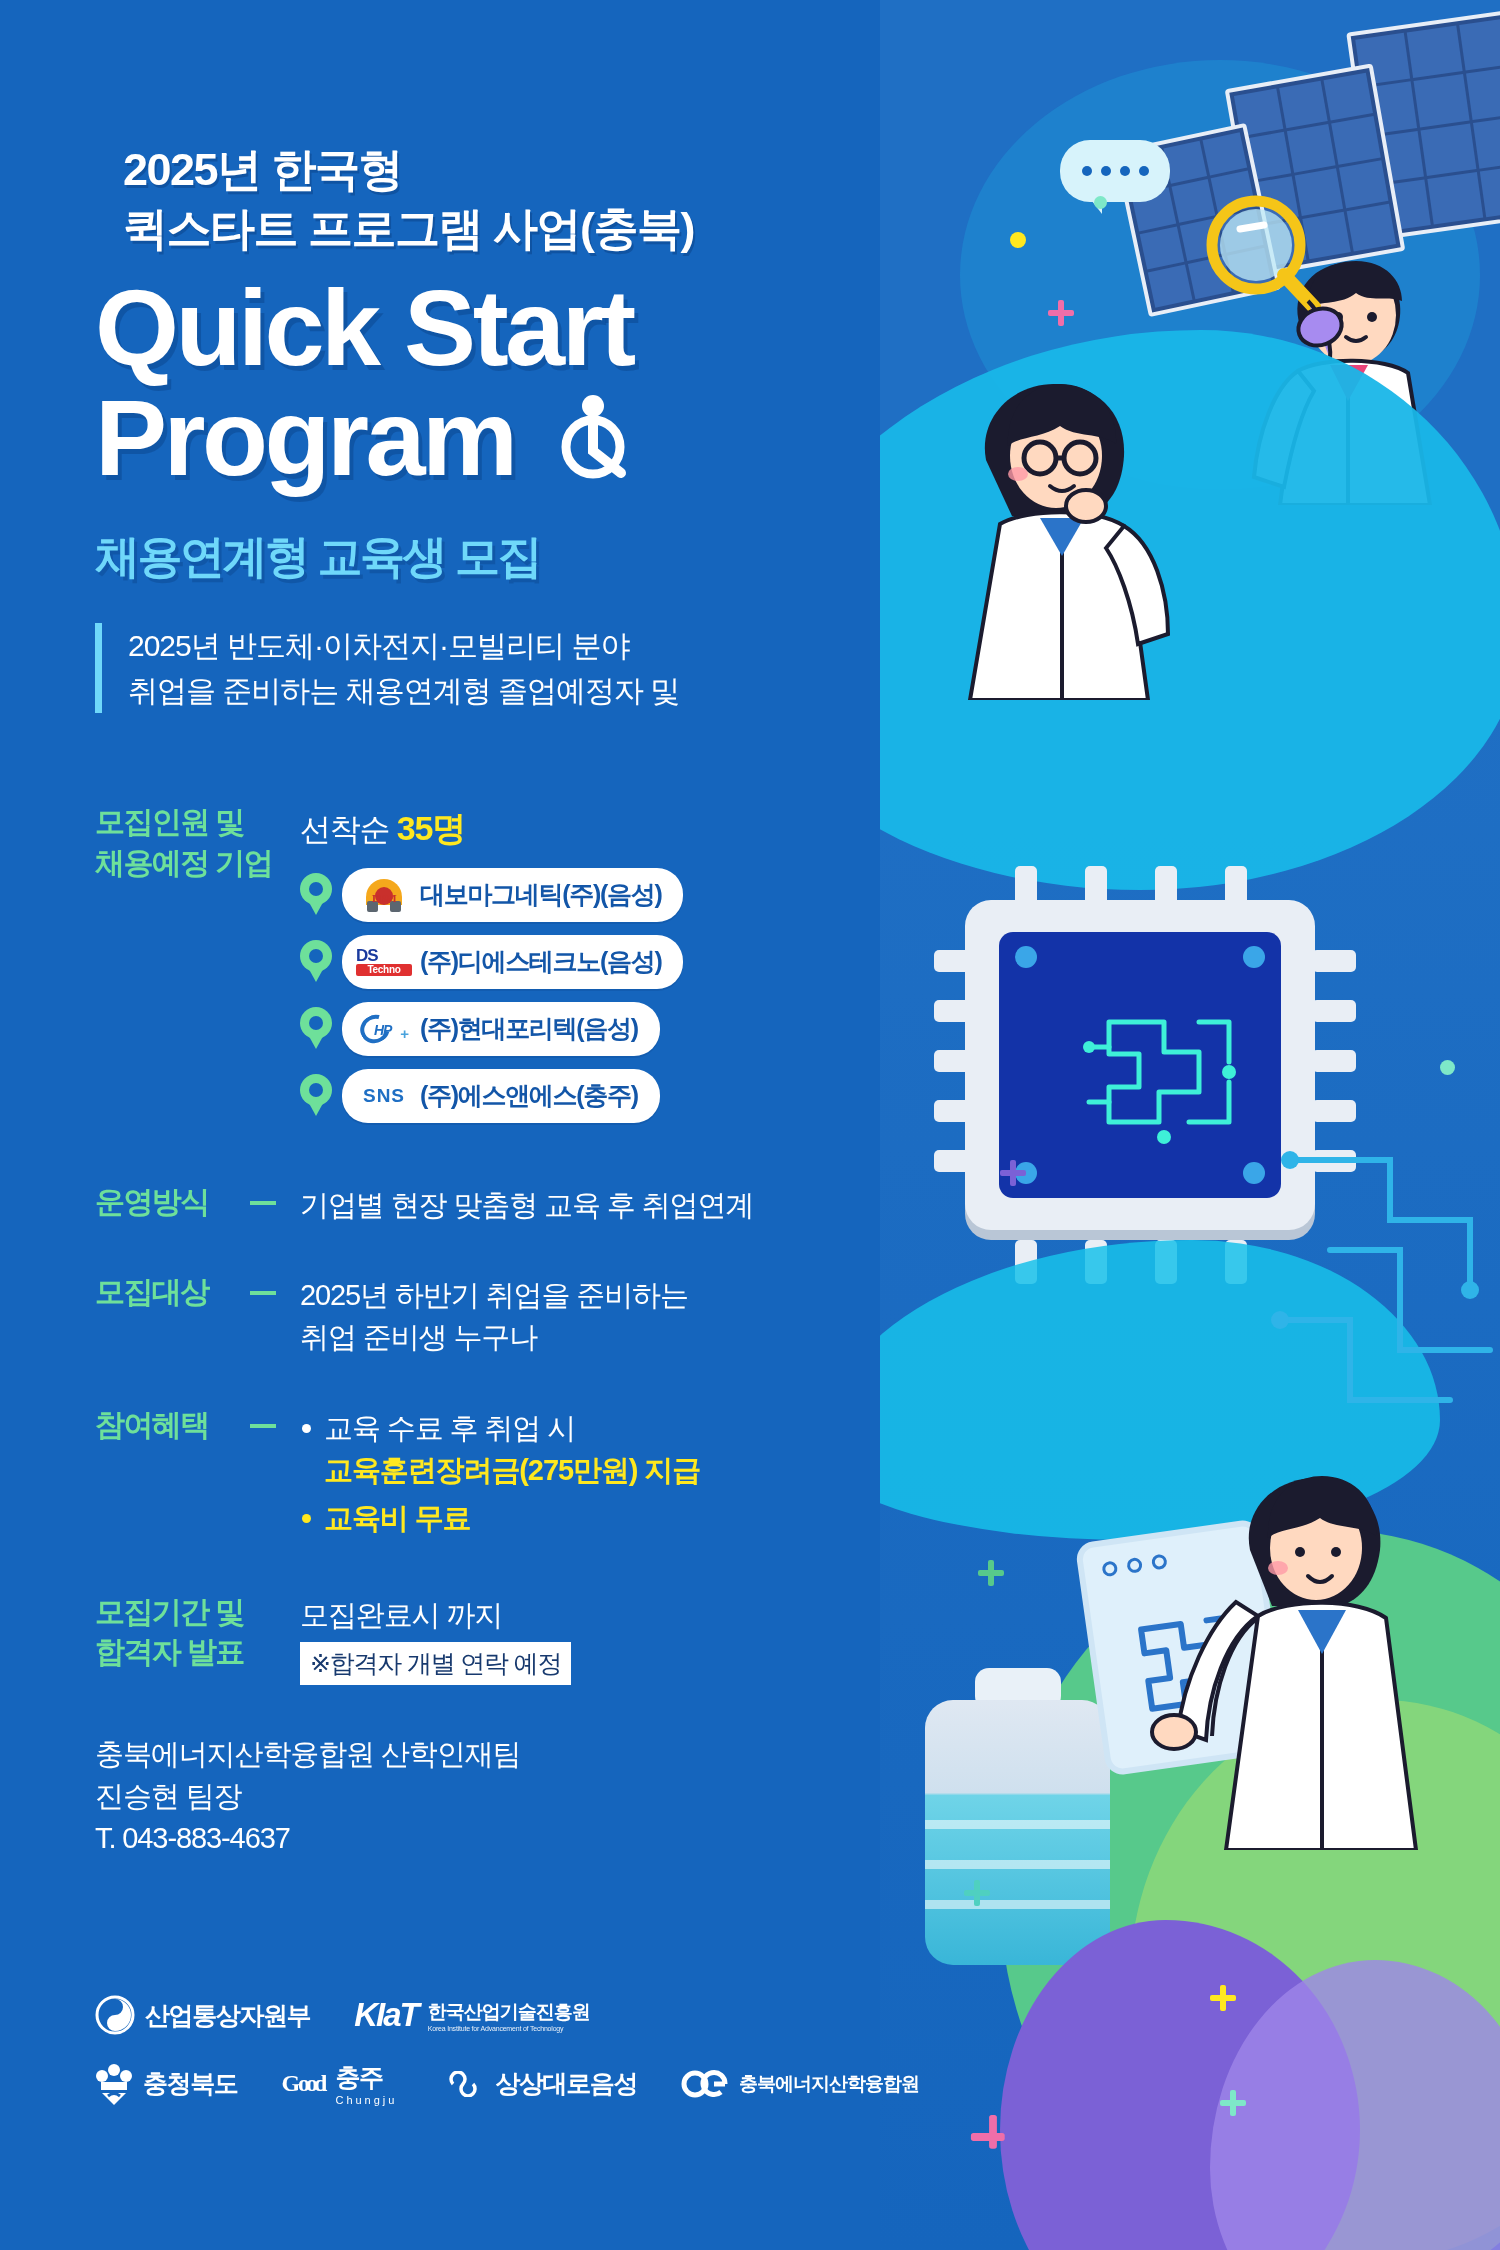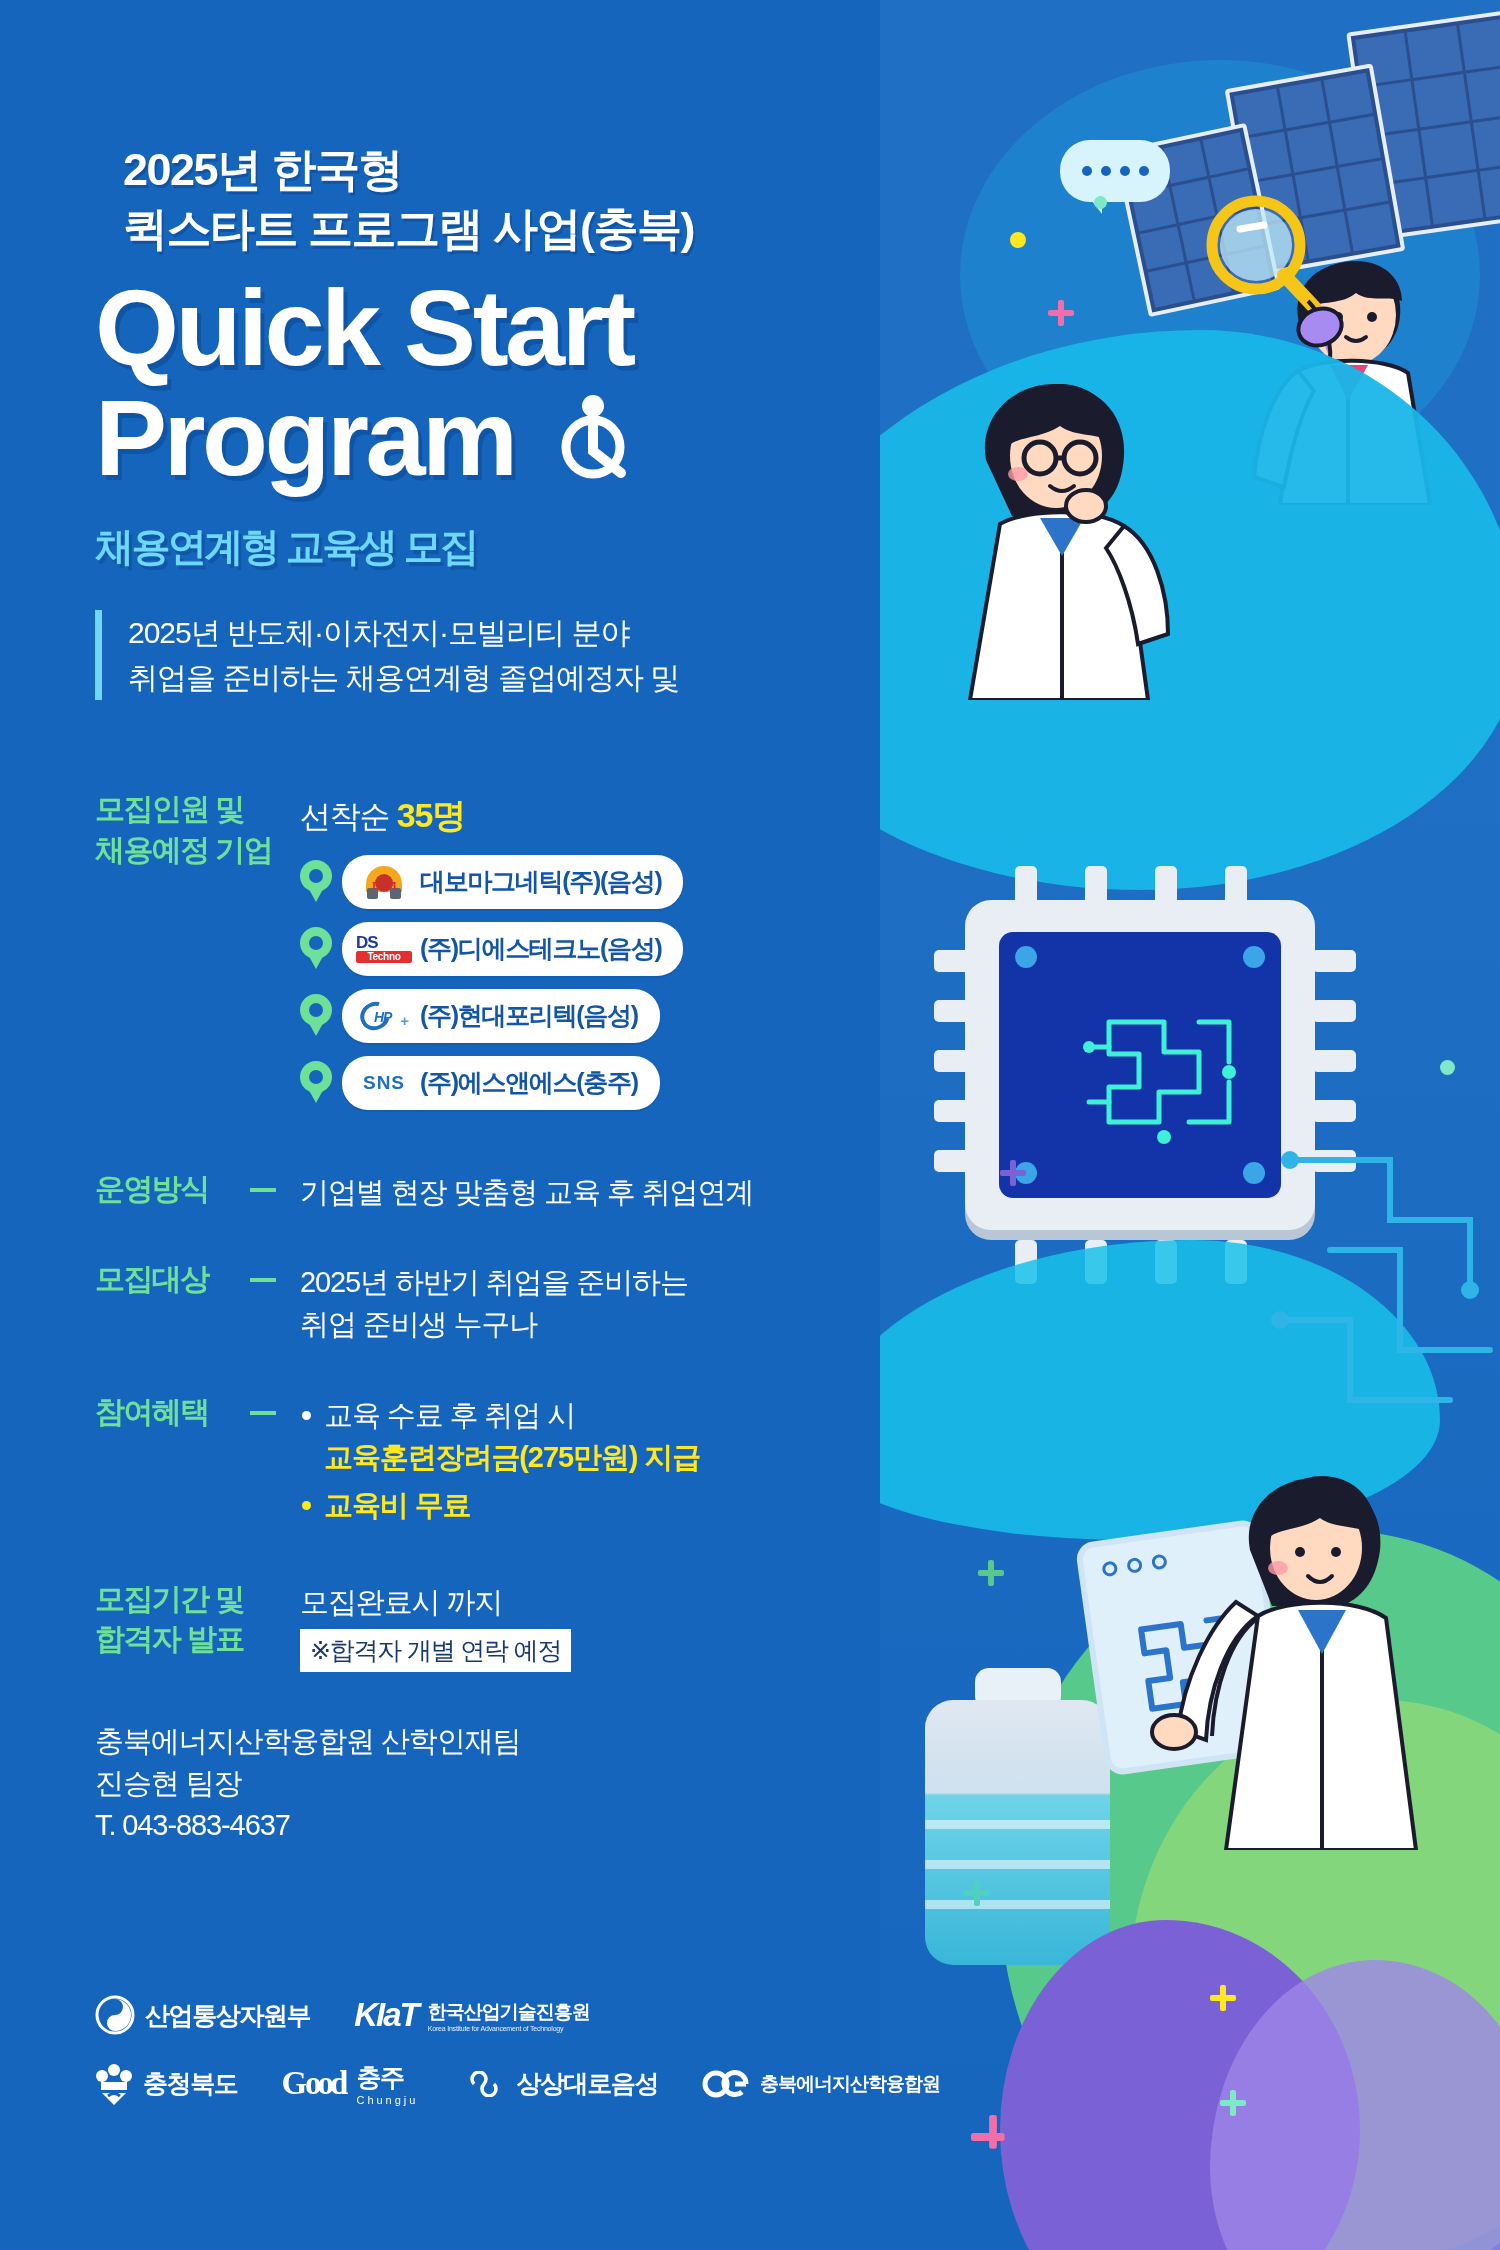--- a/index.html
+++ b/index.html
@@ -204,23 +204,23 @@
     position:relative;
   }
   .bigtitle .l2 { display:block; position:relative; }
   .wheelchair {
     display:inline-block;
     vertical-align:-6px;
     margin-left:6px;
   }
 
   .subtitle {
-    margin-top:27px;
+    margin-top:34px;
     color:#6fd8fa;
-    font-size:39px;
+    font-size:45px;
     font-weight:bold;
     letter-spacing:-2.5px;
     text-shadow:3px 4px 0 rgba(0,40,95,.22);
   }
 
   .lede {
     margin-top:36px;
     padding-left:26px;
     border-left:7px solid #6fd8fa;
     color:#ffffff;
@@ -357,21 +357,21 @@
     left:95px; bottom:118px;
     width:700px;
   }
   .flogo-row { display:flex; align-items:center; gap:44px; margin-bottom:26px; }
   .flogo { display:flex; align-items:center; gap:10px; color:#ffffff; }
   .flogo .mark { flex:0 0 auto; display:flex;align-items:center;justify-content:center; }
   .flogo .ftxt { font-size:25px; font-weight:bold; letter-spacing:-1.4px; white-space:nowrap; }
   .flogo .ftxt.sm { font-size:19px; letter-spacing:-1px; }
   .flogo .fsub { font-size:7px; letter-spacing:-.2px; opacity:.9; display:block; font-weight:normal; }
   .kiat-word { font-size:33px;font-weight:bold;font-style:italic;letter-spacing:-2px; }
-  .good-word { font-size:33px;font-weight:bold;letter-spacing:-2px;font-family:"Liberation Serif",serif;text-align:center; }
+  .good-word { font-size:24px;font-weight:bold;letter-spacing:-2px;font-family:"Liberation Serif",serif;text-align:center; }
   .good-sub { font-size:11px;letter-spacing:3px;text-align:center;display:block;font-family:"Liberation Sans",sans-serif;font-weight:normal; }
 </style>
 </head>
 <body>
 
 <div class="poster">
 
   <div class="art">
     <div class="art-panel"></div>
     <div class="blob-cyan2"></div>

